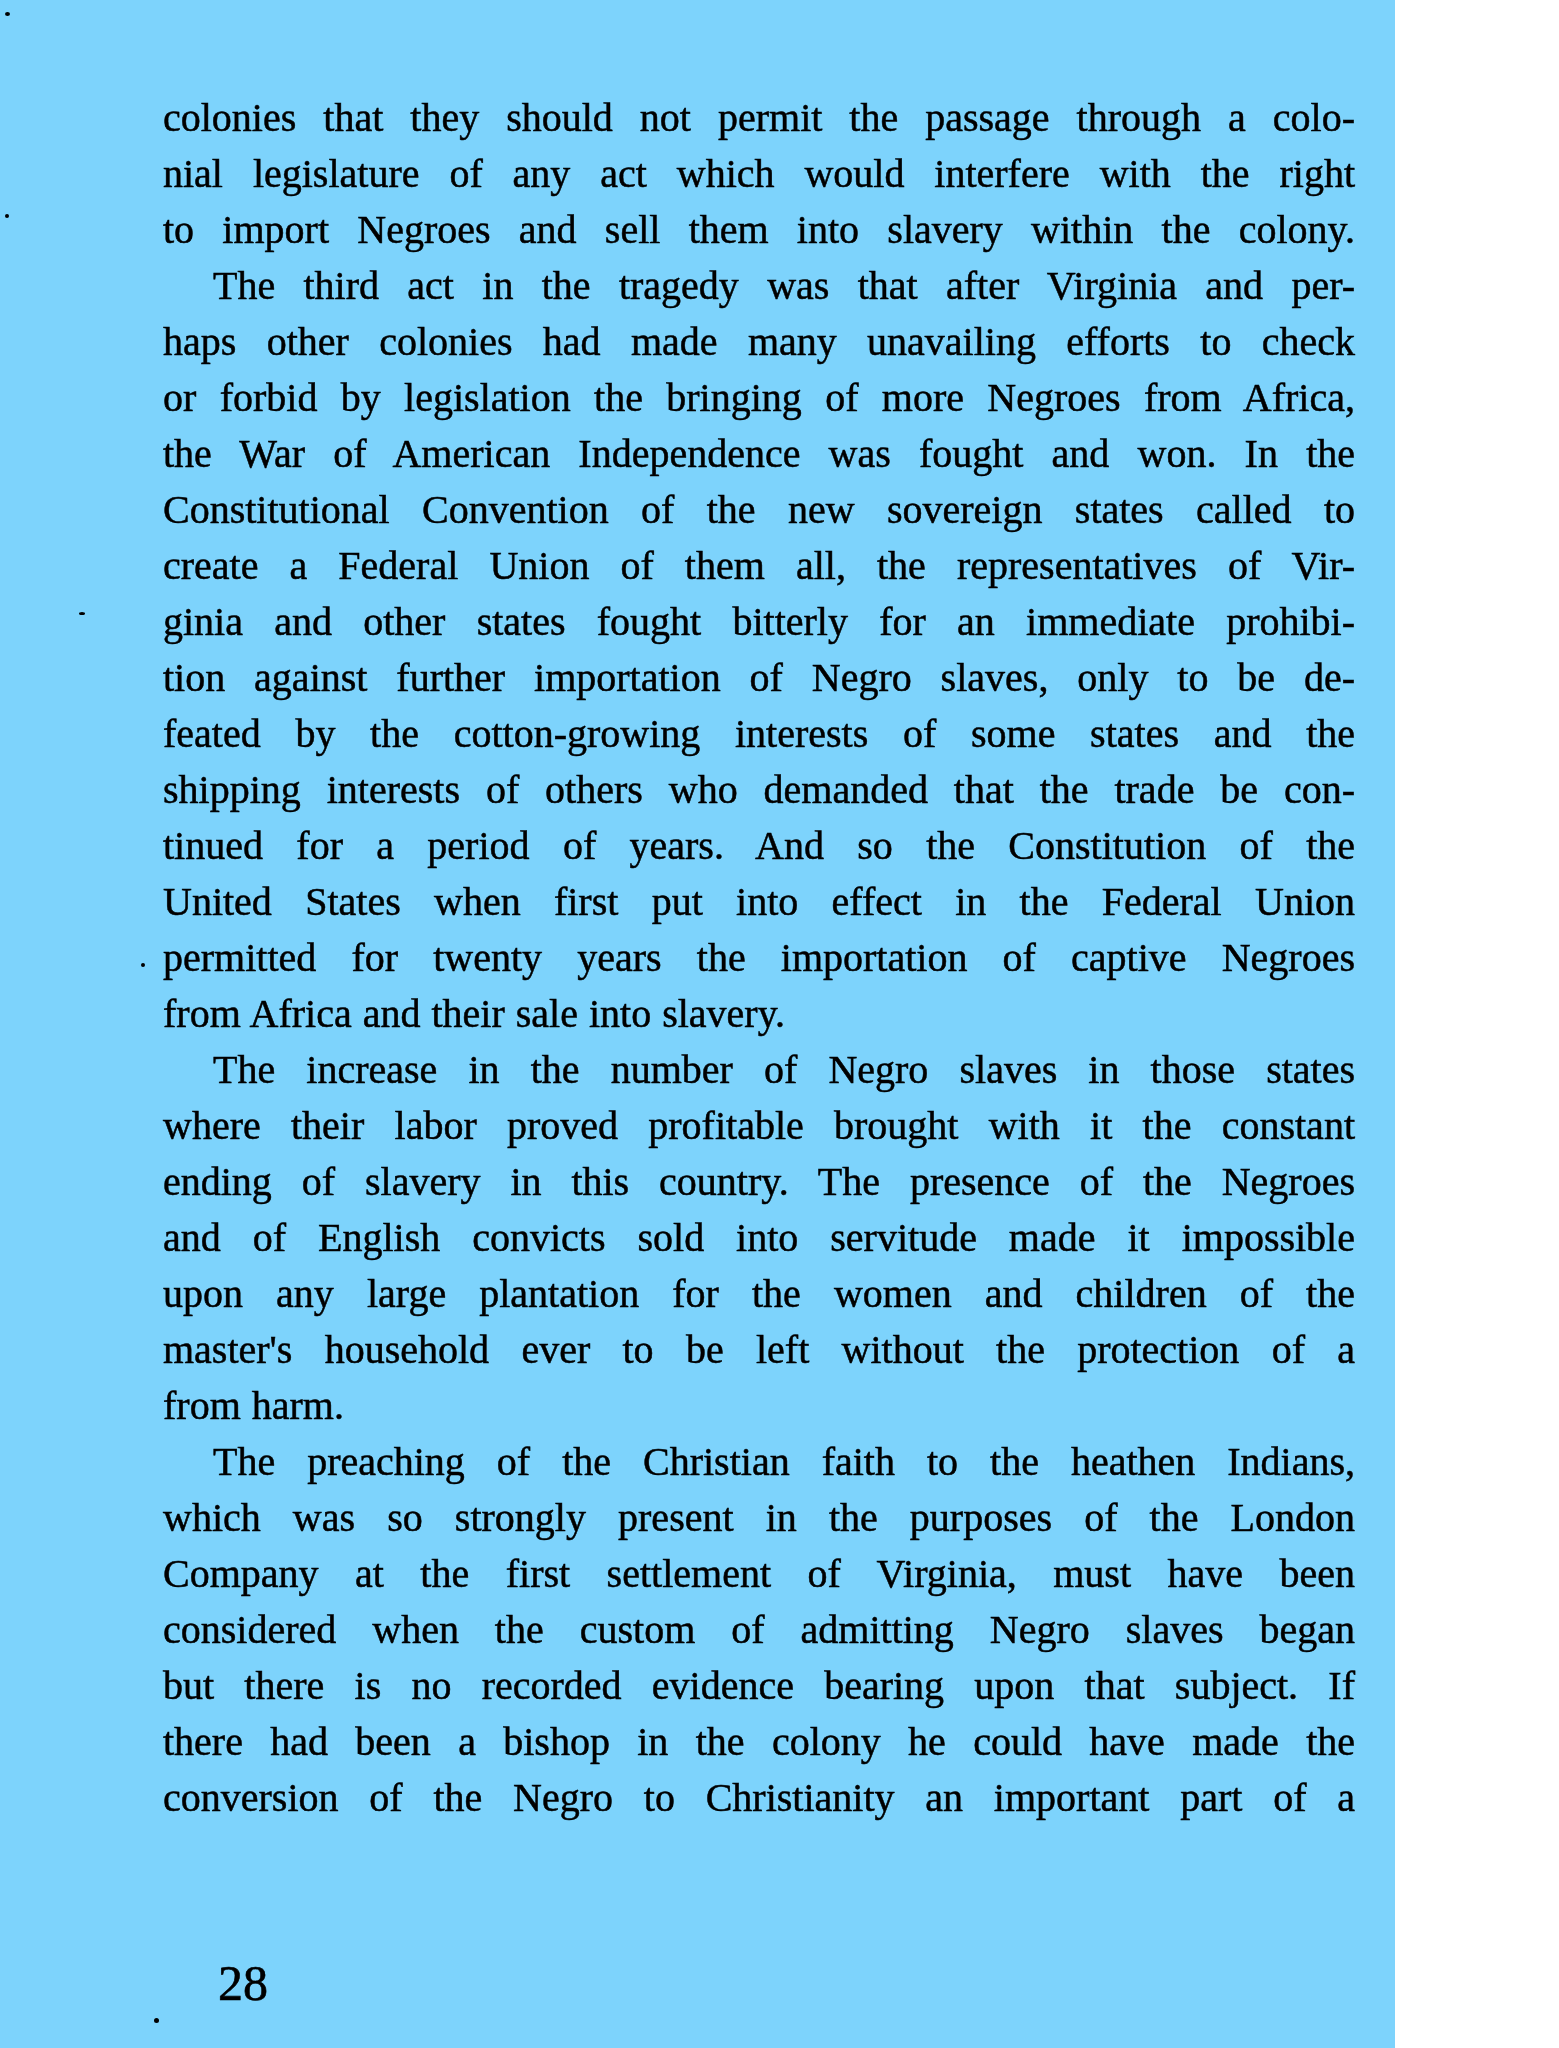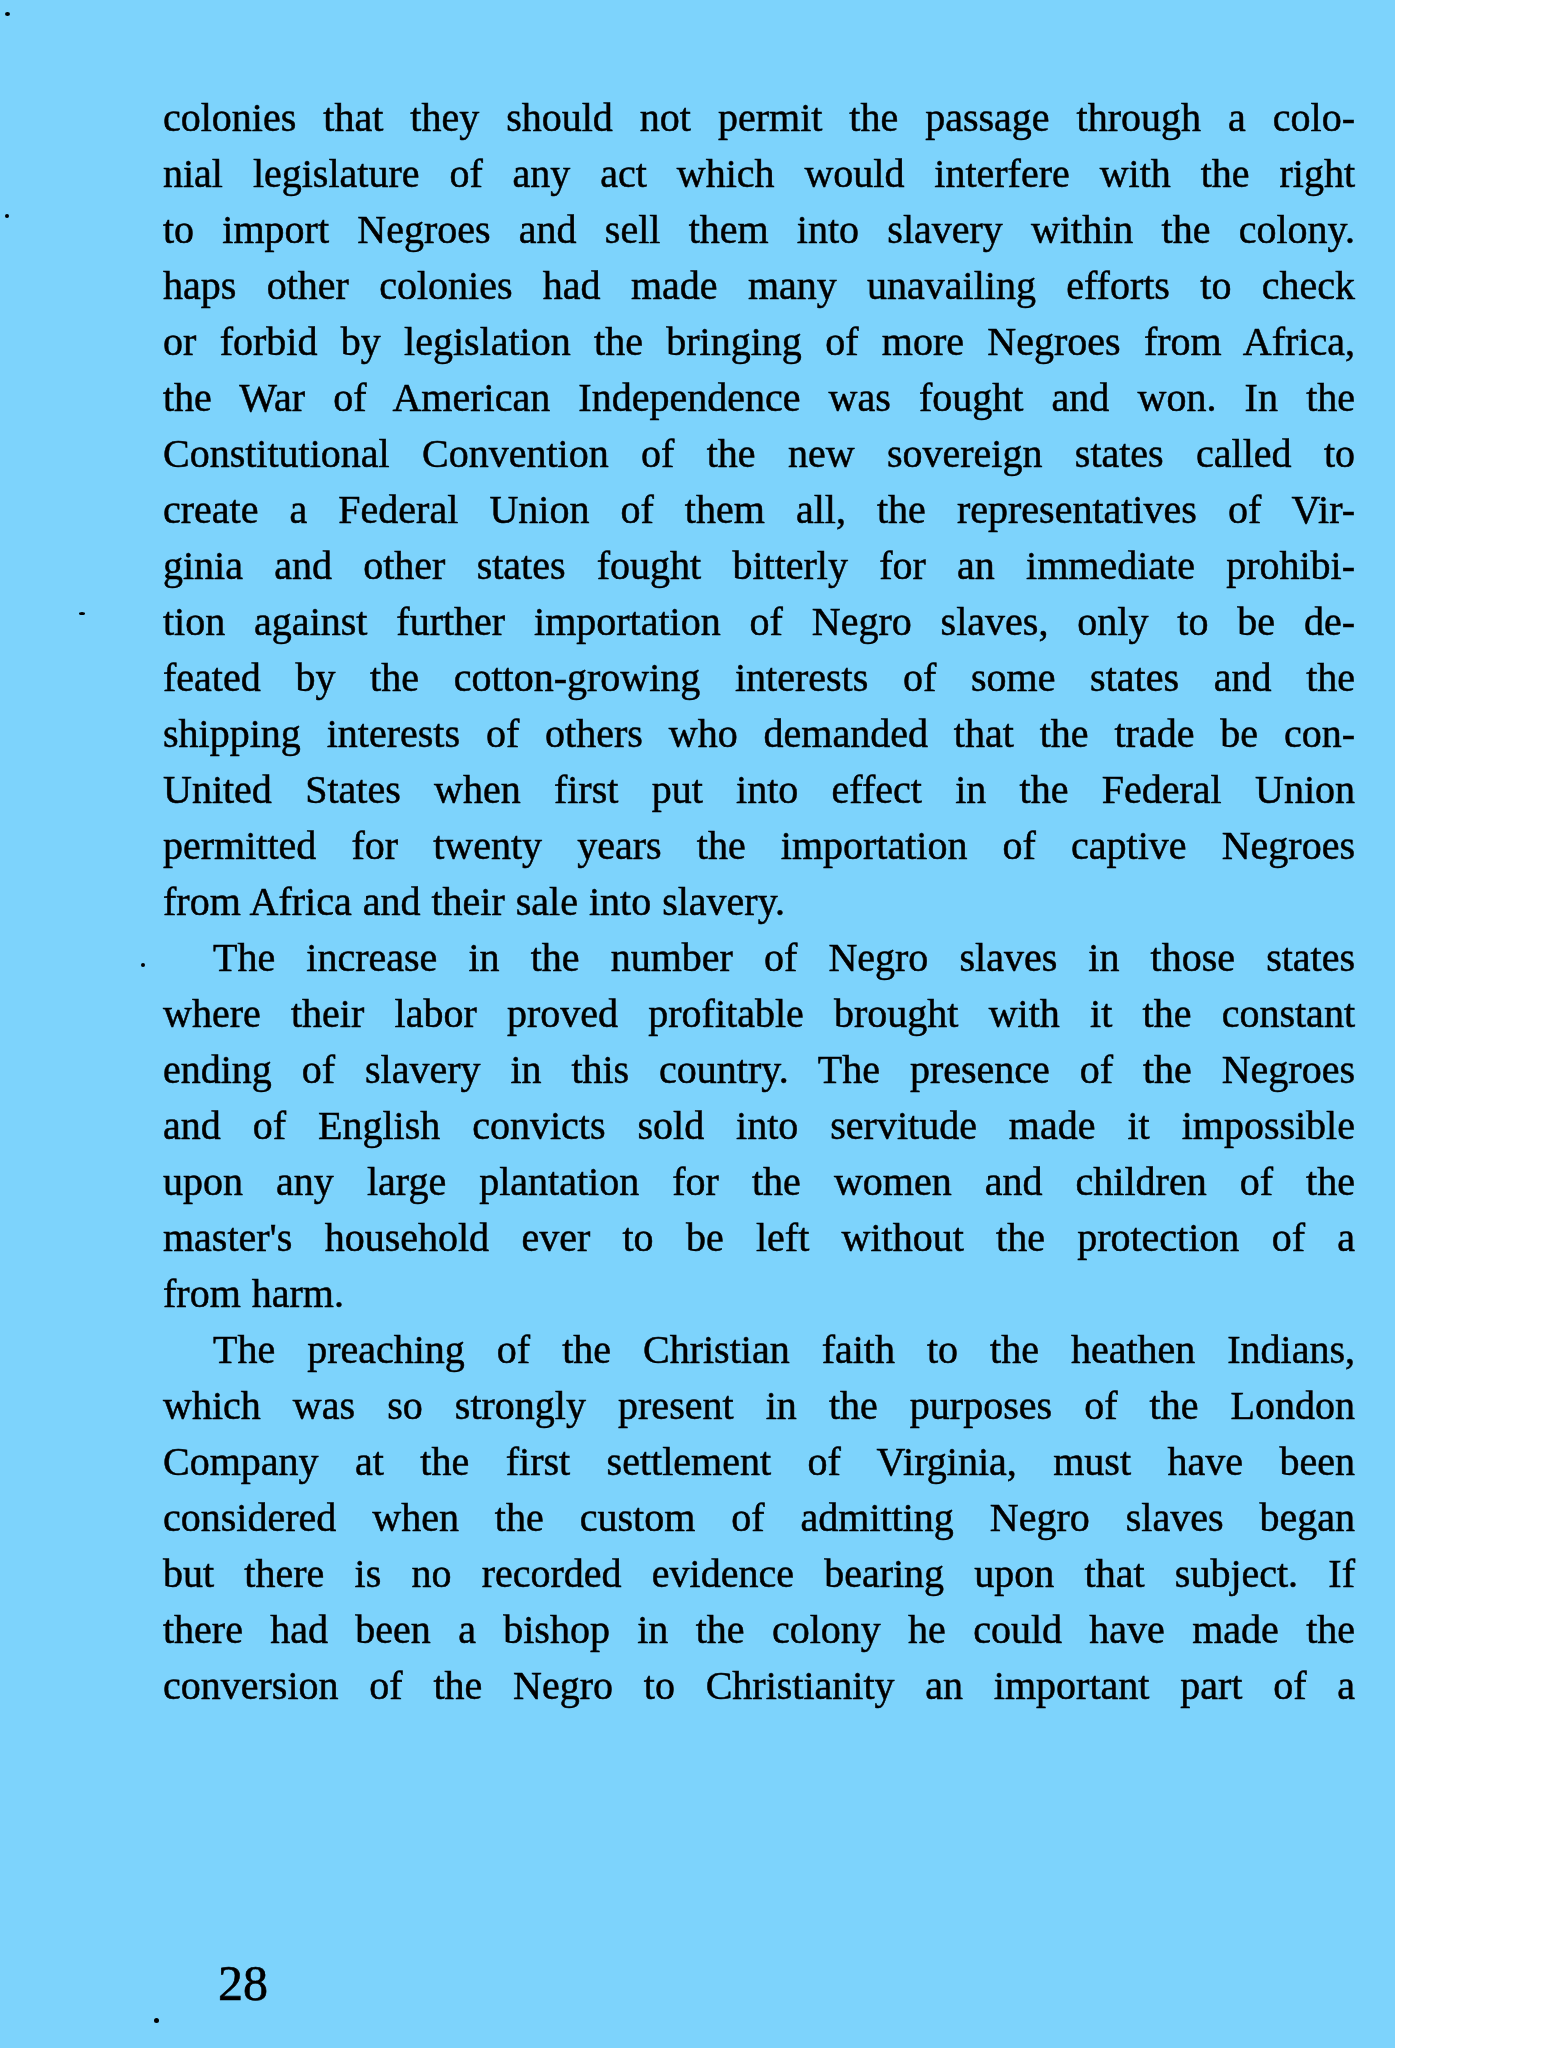--- a/index.html
+++ b/index.html
@@ -84,29 +84,31 @@
 
 <div class="page">
 
   <div class="text-block">
       <div class="paragraph">
         <div class="line">colonies that they should not permit the passage through a colo-</div>
         <div class="line">nial legislature of any act which would interfere with the right</div>
         <div class="line">to import Negroes and sell them into slavery within the colony.</div>
       </div>
       <div class="paragraph">
+        <div class="line indent">The third act in the tragedy was that after Virginia and per-</div>
         <div class="line">haps other colonies had made many unavailing efforts to check</div>
         <div class="line">or forbid by legislation the bringing of more Negroes from Africa,</div>
         <div class="line">the War of American Independence was fought and won. In the</div>
         <div class="line">Constitutional Convention of the new sovereign states called to</div>
         <div class="line">create a Federal Union of them all, the representatives of Vir-</div>
         <div class="line">ginia and other states fought bitterly for an immediate prohibi-</div>
         <div class="line">tion against further importation of Negro slaves, only to be de-</div>
         <div class="line">feated by the cotton-growing interests of some states and the</div>
         <div class="line">shipping interests of others who demanded that the trade be con-</div>
+        <div class="line">tinued for a period of years. And so the Constitution of the</div>
         <div class="line">United States when first put into effect in the Federal Union</div>
         <div class="line">permitted for twenty years the importation of captive Negroes</div>
         <div class="line flush">from Africa and their sale into slavery.</div>
       </div>
       <div class="paragraph">
         <div class="line indent">The increase in the number of Negro slaves in those states</div>
         <div class="line">where their labor proved profitable brought with it the constant</div>
         <div class="line">ending of slavery in this country. The presence of the Negroes</div>
         <div class="line">and of English convicts sold into servitude made it impossible</div>
         <div class="line">upon any large plantation for the women and children of the</div>

